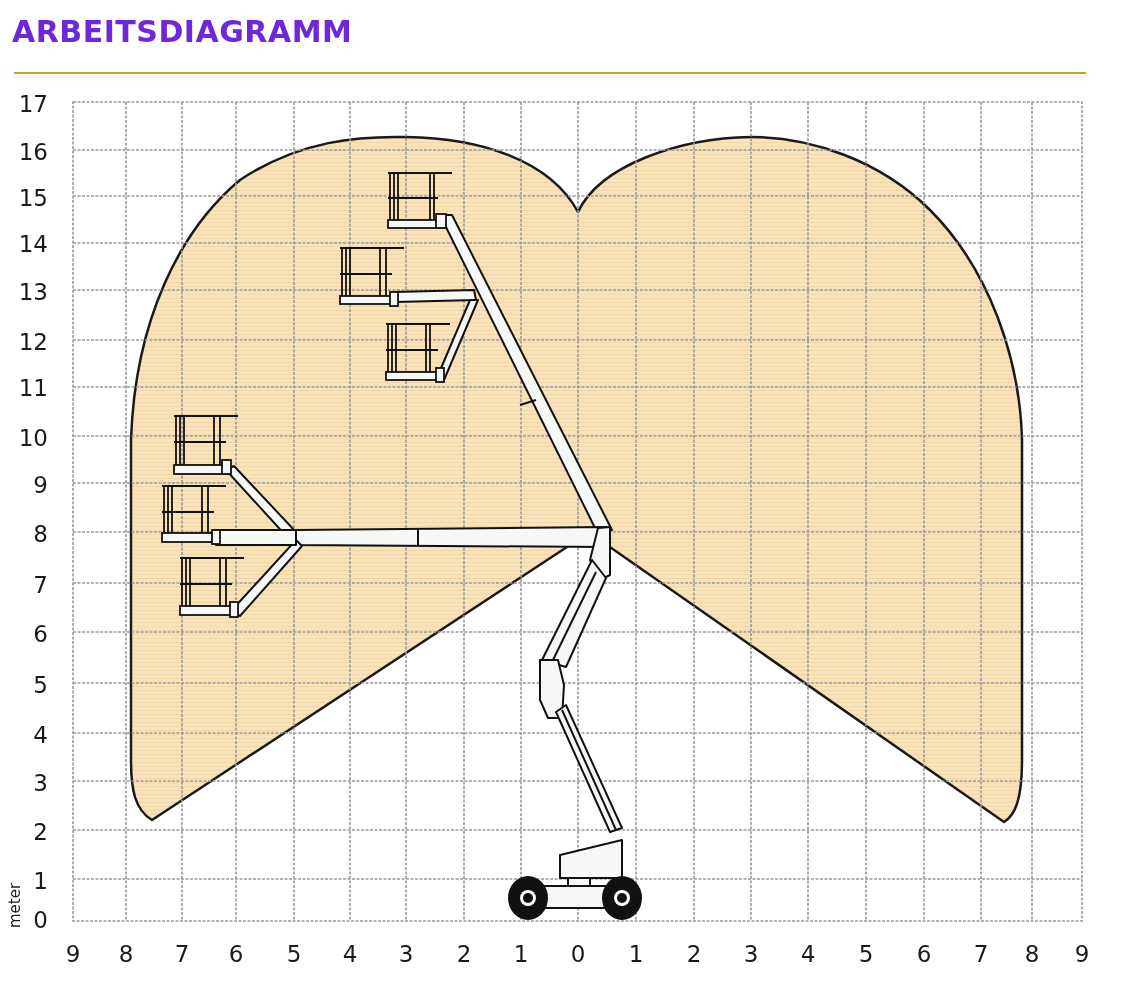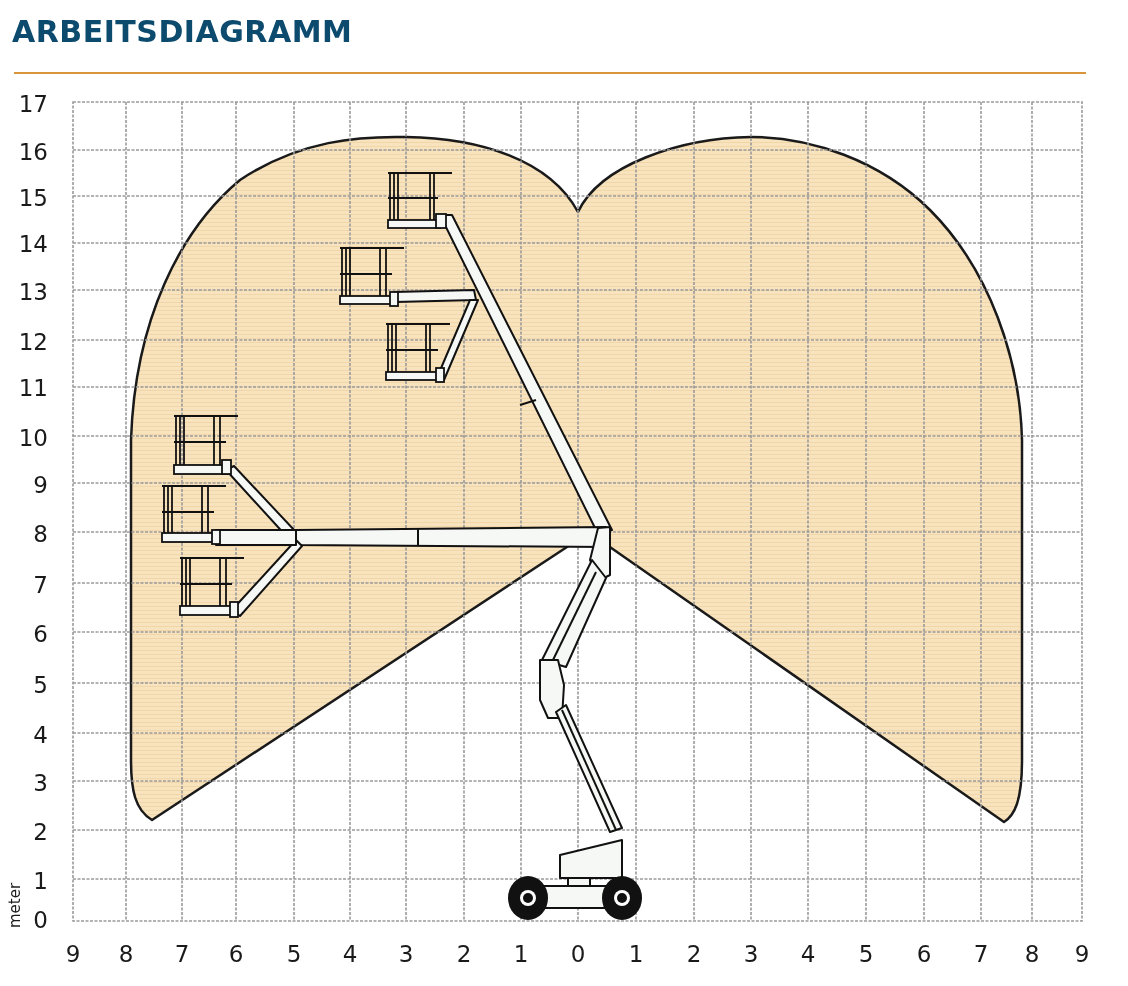--- a/index.html
+++ b/index.html
@@ -1,17 +1,17 @@
 <!DOCTYPE html>
 <html><head>
 <meta charset="utf-8">
 <style>
   html, body { margin:0; padding:0; background:#ffffff; }
   body { width:1128px; height:986px; position:relative; overflow:hidden; font-family:"DejaVu Sans", sans-serif; }
-  .title { position:absolute; left:12px; top:14px; font-family:"DejaVu Sans", sans-serif; font-weight:bold; font-size:30px; letter-spacing:0.5px; color:#0c4a6e; }
+  .title { position:absolute; left:12px; top:14px; font-family:"DejaVu Sans", sans-serif; font-weight:bold; font-size:30px; letter-spacing:0.5px; color:#6d28d9; }
   .rule { position:absolute; left:14px; top:72px; width:1072px; height:2px; background:#d9953a; }
   svg.diagram { position:absolute; left:0; top:0; }
   .ylab, .xlab { font-family:"DejaVu Sans", sans-serif; font-size:23px; fill:#1a1a1a; }
   .unit { font-family:"DejaVu Sans", sans-serif; font-size:15px; fill:#1a1a1a; }
 </style>
 </head>
 <body>
 
 <div class="title">ARBEITSDIAGRAMM</div>
 <div class="rule"></div>

